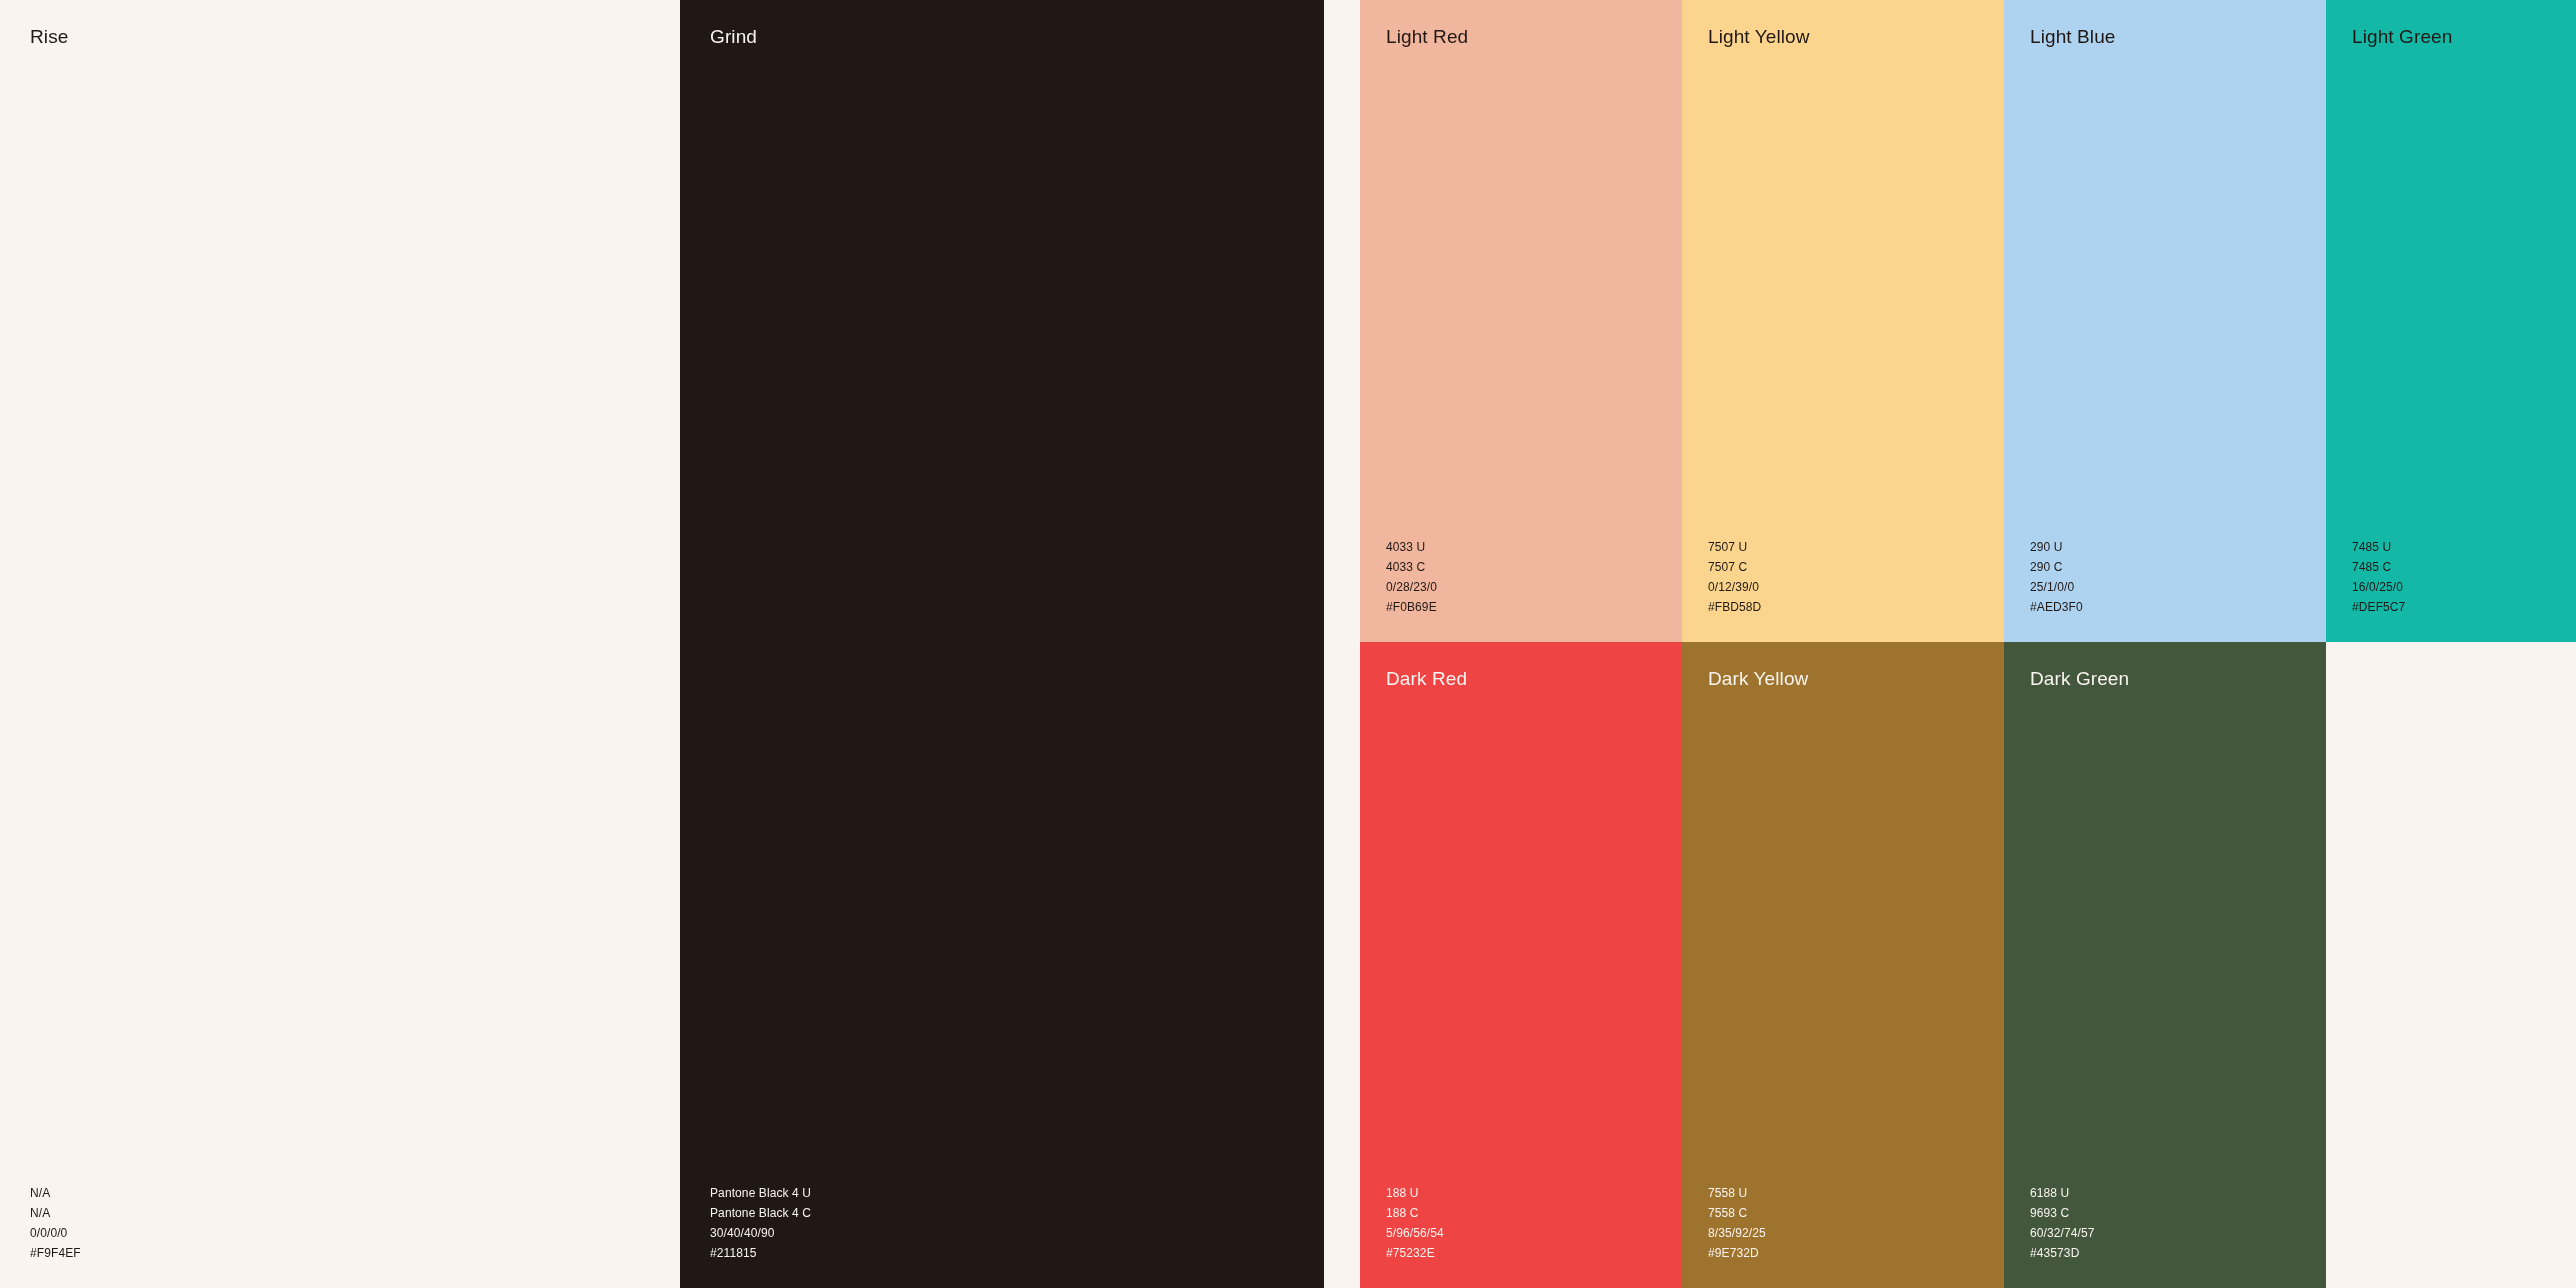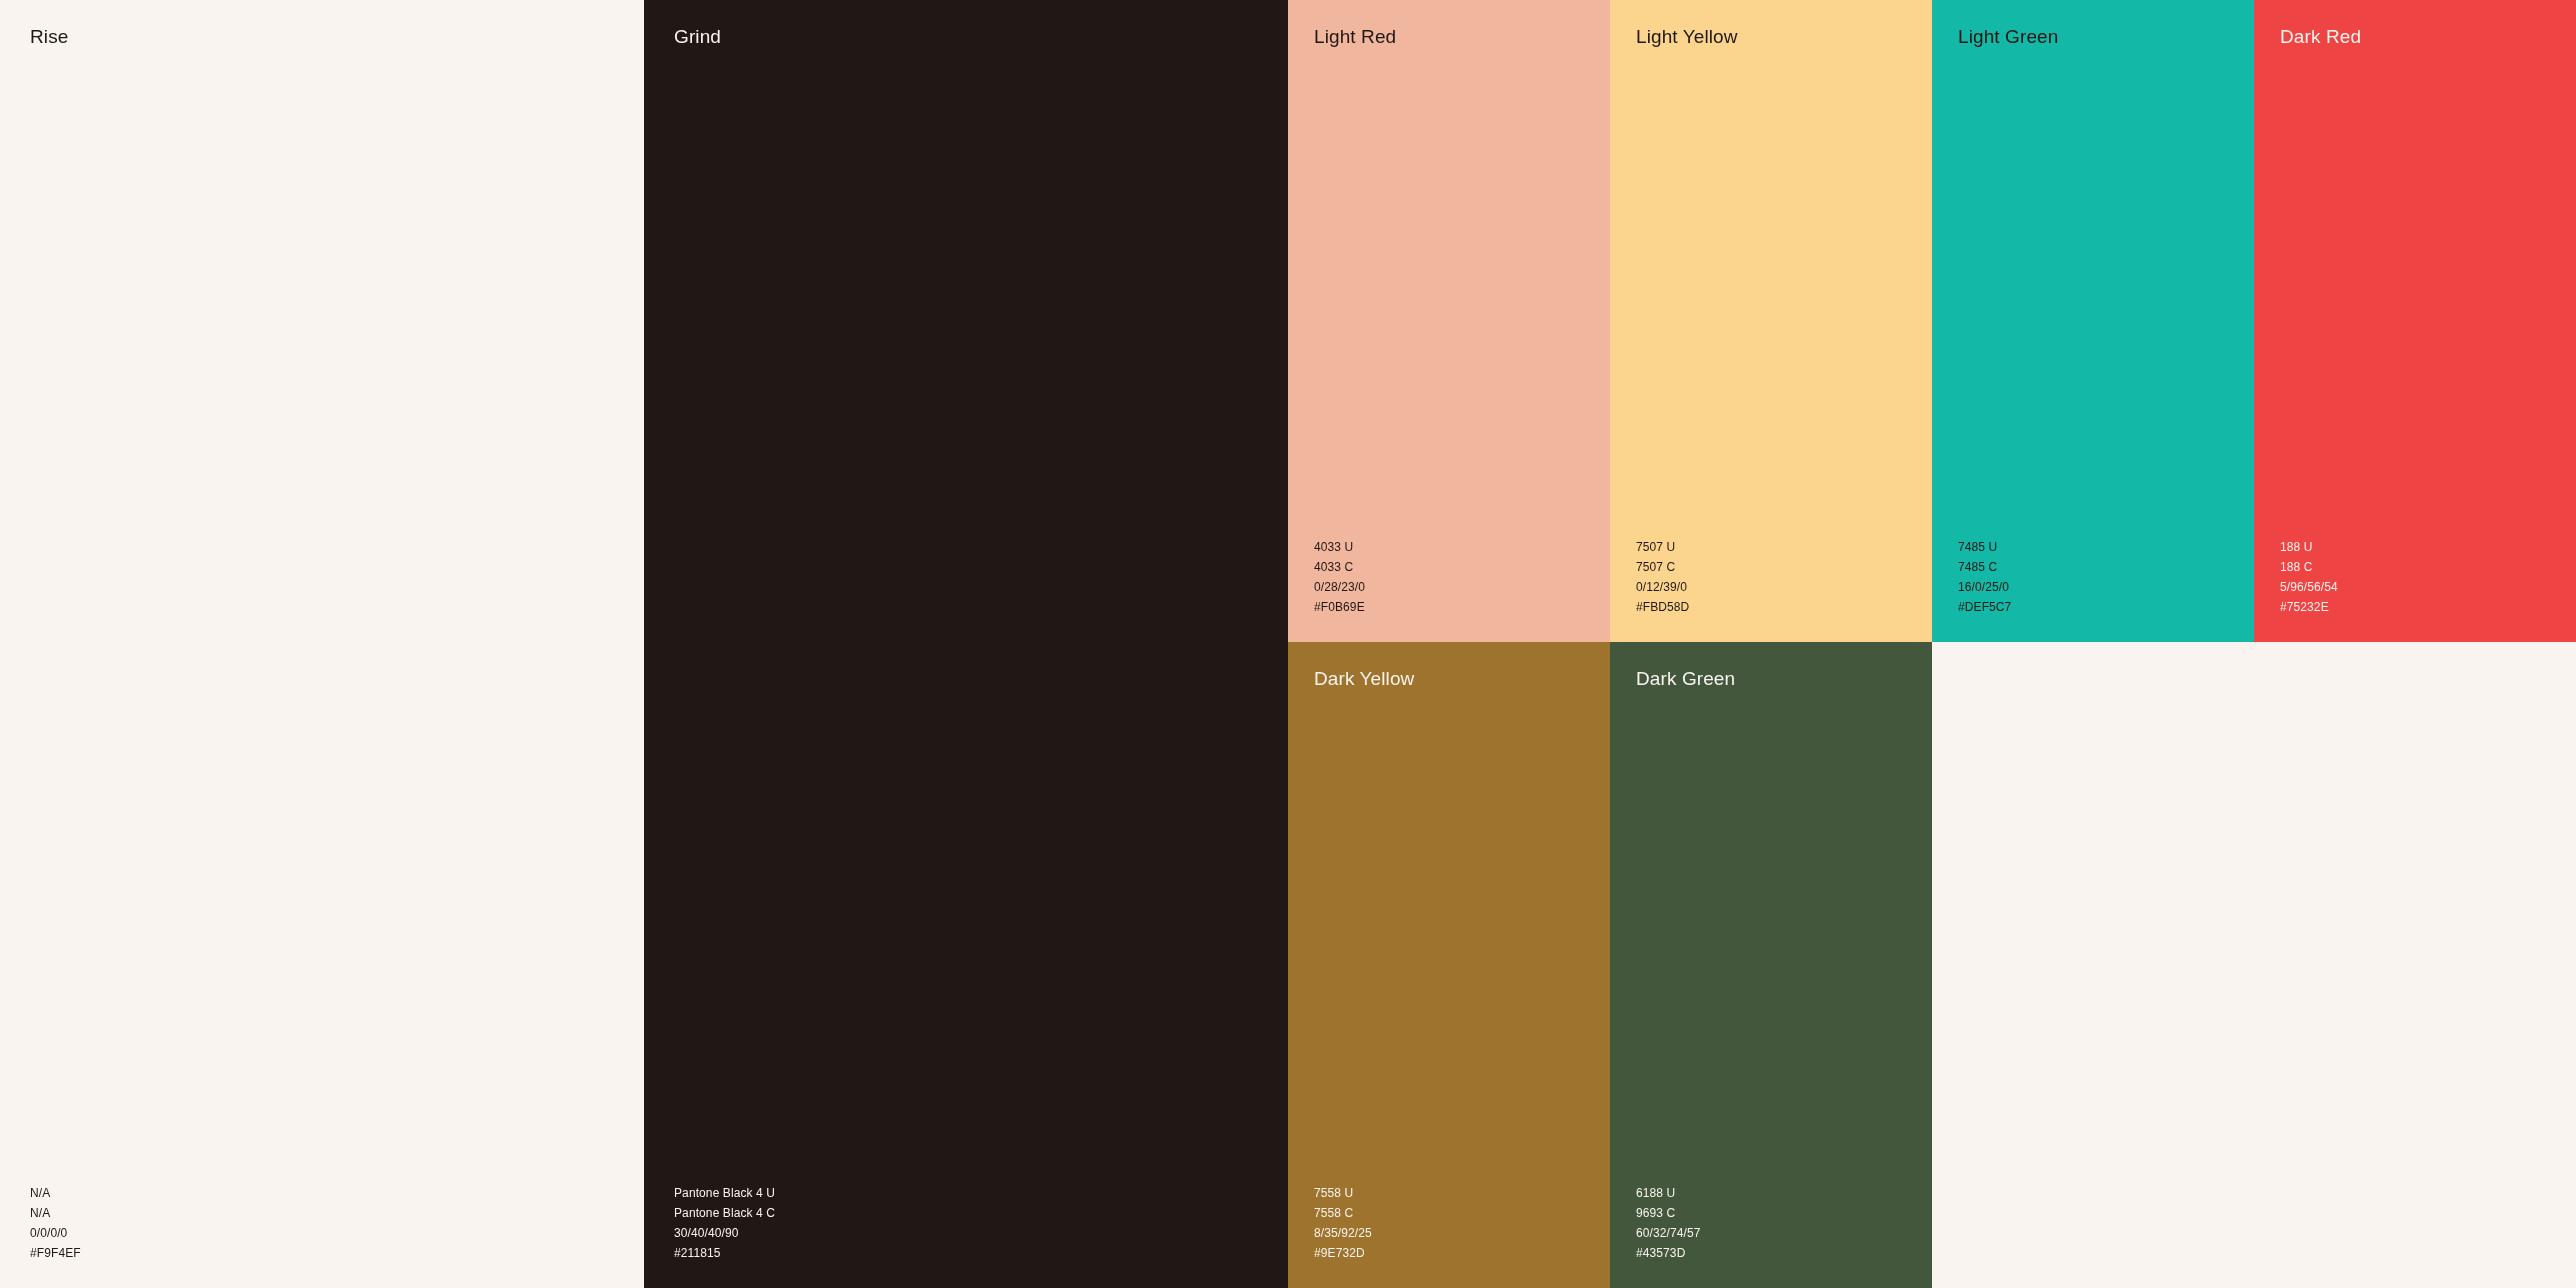--- a/index.html
+++ b/index.html
@@ -10,20 +10,21 @@
     background: #F9F4EF;
     font-family: "Liberation Sans", sans-serif;
   }
 
   .palette-board {
     position: relative;
     width: 2576px;
     height: 1288px;
     display: flex;
     flex-direction: row;
+    gap: 36px;
   }
 
   
   .neutral-col {
     position: relative;
     height: 1288px;
     flex: 0 0 auto;
   }
   .neutral-col.rise  { width: 644px; }
   .neutral-col.grind { width: 644px; }
@@ -116,20 +117,29 @@
     <div class="swatch" style="background: rgb(251, 213, 141);">
       <div class="swatch-title on-light">Light Yellow</div>
       <div class="spec-block on-light">
         <span class="spec-line">7507 U</span>
         <span class="spec-line">7507 C</span>
         <span class="spec-line">0/12/39/0</span>
         <span class="spec-line">#FBD58D</span>
       </div>
     </div>
 
+    <div class="swatch" style="background: rgb(174, 211, 240);">
+      <div class="swatch-title on-light">Light Blue</div>
+      <div class="spec-block on-light">
+        <span class="spec-line">290 U</span>
+        <span class="spec-line">290 C</span>
+        <span class="spec-line">25/1/0/0</span>
+        <span class="spec-line">#AED3F0</span>
+      </div>
+    </div>
 
     <div class="swatch" style="background: #14b8a6;">
       <div class="swatch-title on-light">Light Green</div>
       <div class="spec-block on-light">
         <span class="spec-line">7485 U</span>
         <span class="spec-line">7485 C</span>
         <span class="spec-line">16/0/25/0</span>
         <span class="spec-line">#DEF5C7</span>
       </div>
     </div>

